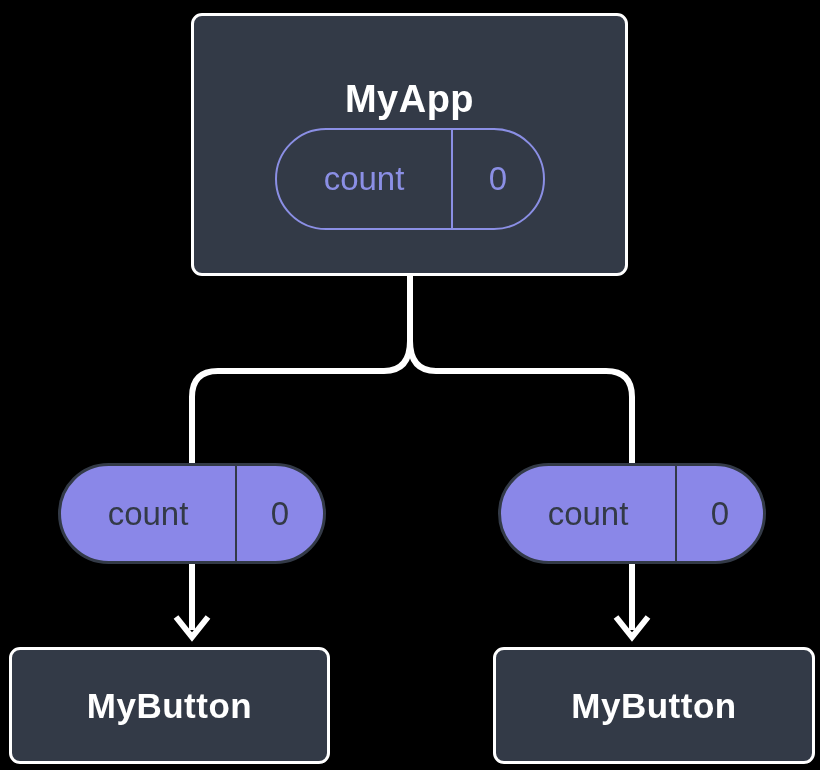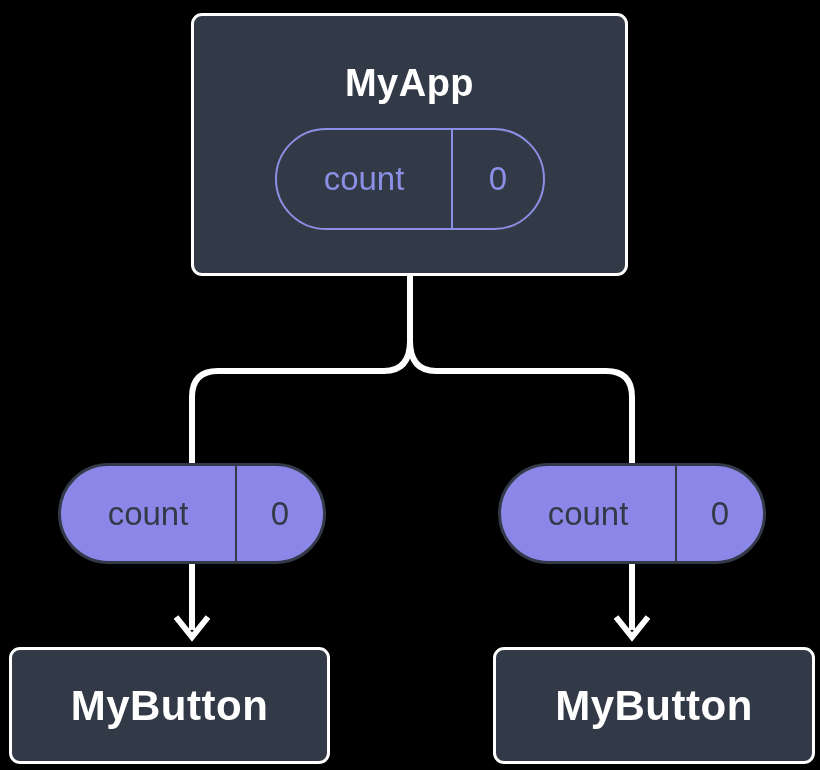--- a/index.html
+++ b/index.html
@@ -38,21 +38,21 @@
     background: var(--component-fill);
     border: 3px solid var(--component-border);
     border-radius: 11px;
     z-index: 2;
   }
   .root-box {
     left: 191px; top: 13px;
     width: 437px; height: 263px;
   }
   .root-title {
-    margin-top: 46px;
+    margin-top: 62px;
     text-align: center;
     font-size: 38px;
     font-weight: 600;
     color: #ffffff;
     letter-spacing: 0.5px;
   }
   .pill {
     position: absolute;
     display: flex;
     border-radius: 52px;
@@ -88,21 +88,21 @@
     color: var(--state-pill-text);
     font-size: 33px;
   }
   .pill-filled .seg-name { border-right: 2.5px solid var(--state-pill-border); }
   .pill-left  { left: 58px;  top: 463px; }
   .pill-right { left: 498px; top: 463px; }
   .child-box {
     display: flex;
     align-items: center;
     justify-content: center;
-    font-size: 42px;
+    font-size: 35px;
     font-weight: 600;
     color: #ffffff;
     letter-spacing: 0.5px;
   }
   .child-left  { left: 9px;   top: 647px; width: 321px; height: 117px; }
   .child-right { left: 493px; top: 647px; width: 322px; height: 117px; }
 </style>
 </head>
 <body>
 

